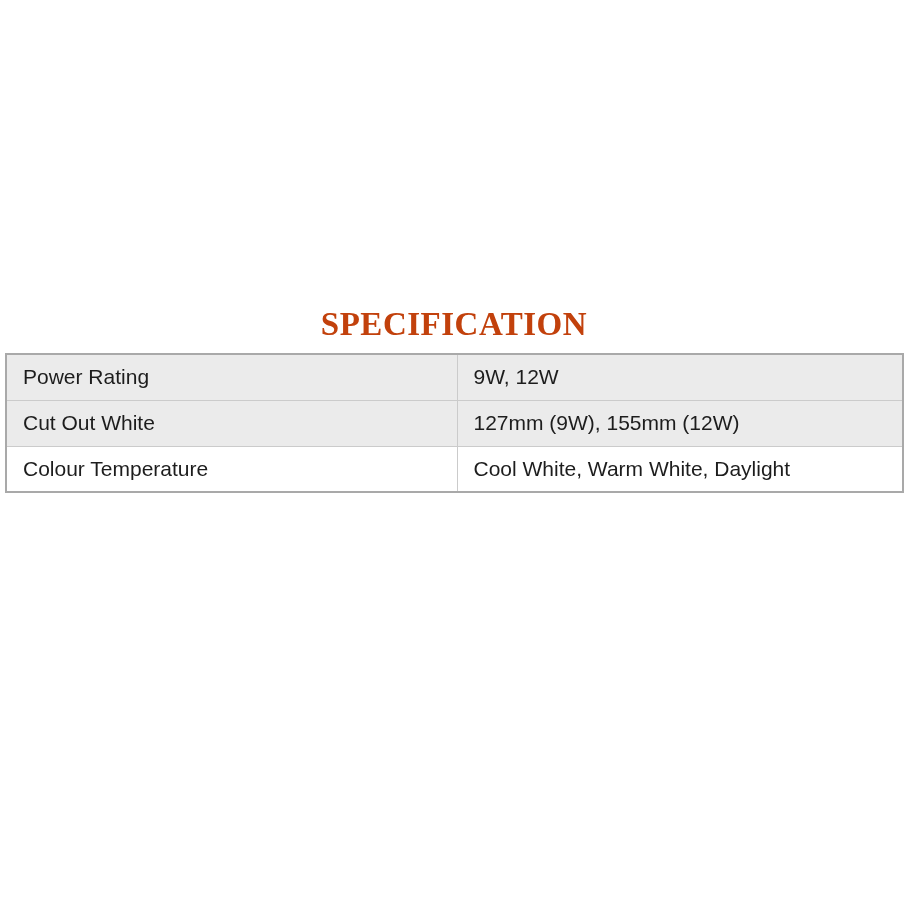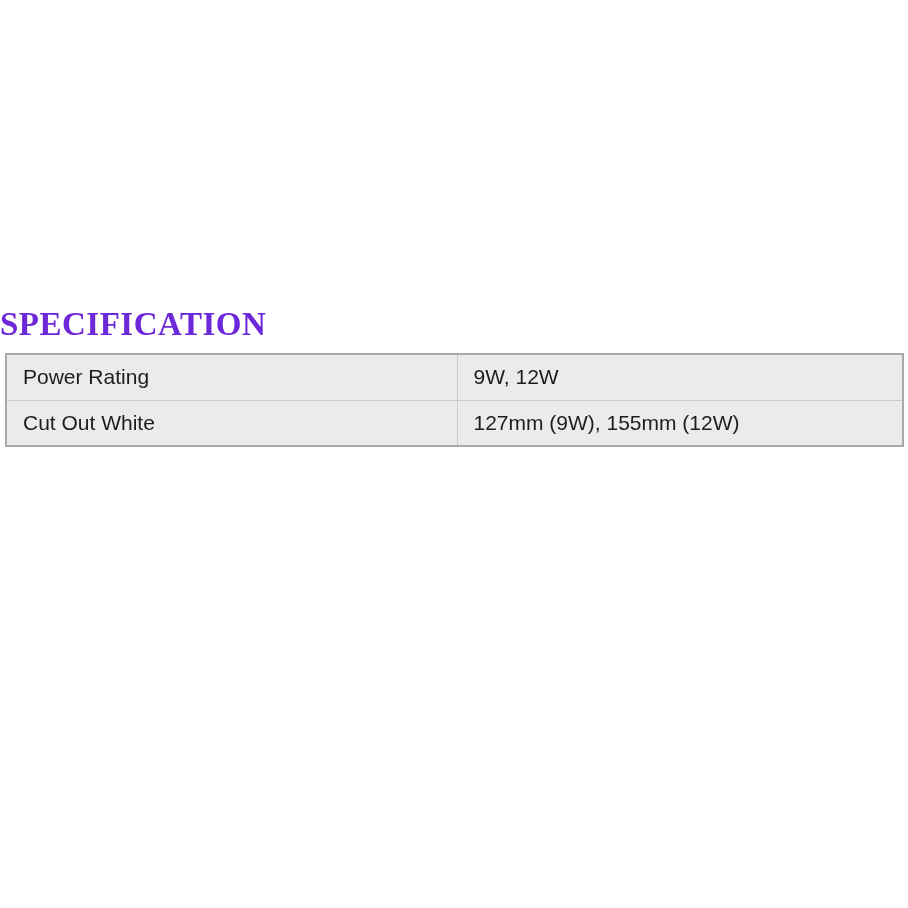--- a/index.html
+++ b/index.html
@@ -15,25 +15,26 @@
     overflow: hidden;
   }
   .spec-section {
     position: absolute;
     top: 0;
     left: 0;
     width: 908px;
   }
   .spec-title {
     margin: 303px 0 0 0;
+    text-align: center;
     font-family: "Liberation Serif", serif;
     font-weight: bold;
     font-size: 33px;
     line-height: 42px;
-    color: #6d28d9;
+    color: #c2410c;
     letter-spacing: 0.5px;
   }
   table.spec {
     border-collapse: collapse;
     table-layout: fixed;
     width: 899px;
     margin: 8px 4px 0 5px;
     border: 2px solid #a9a9a9;
     font-size: 21px;
     color: #1d1d1d;
@@ -65,16 +66,20 @@
   <table class="spec">
     <tbody>
       <tr class="alt">
         <td class="label-cell">Power Rating</td>
         <td class="value-cell">9W, 12W</td>
       </tr>
       <tr class="alt">
         <td class="label-cell">Cut Out White</td>
         <td class="value-cell">127mm (9W), 155mm (12W)</td>
       </tr>
+      <tr>
+        <td class="label-cell">Colour Temperature</td>
+        <td class="value-cell">Cool White, Warm White, Daylight</td>
+      </tr>
     </tbody>
   </table>
 
 </div>
 
 </body></html>

